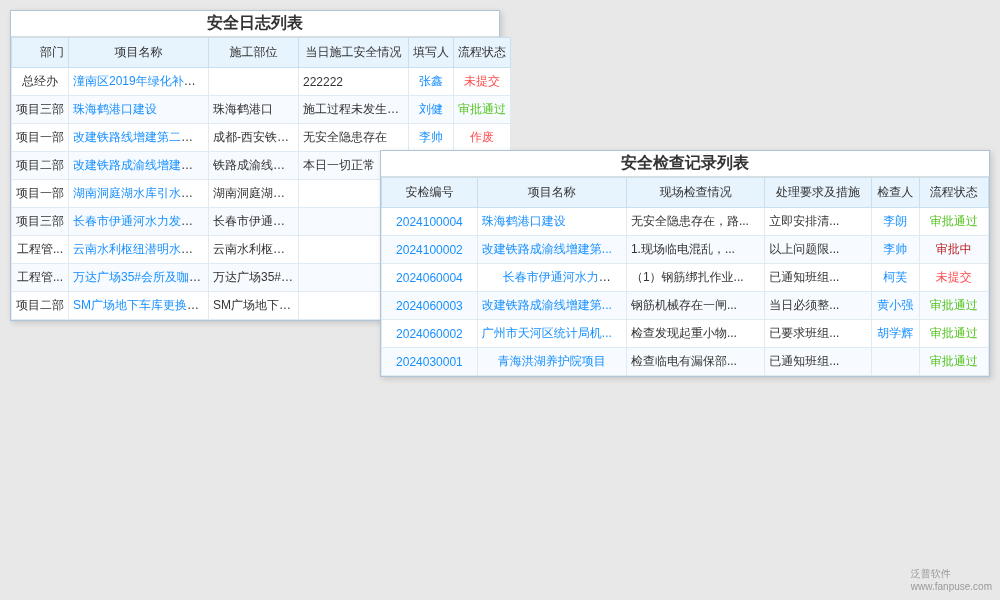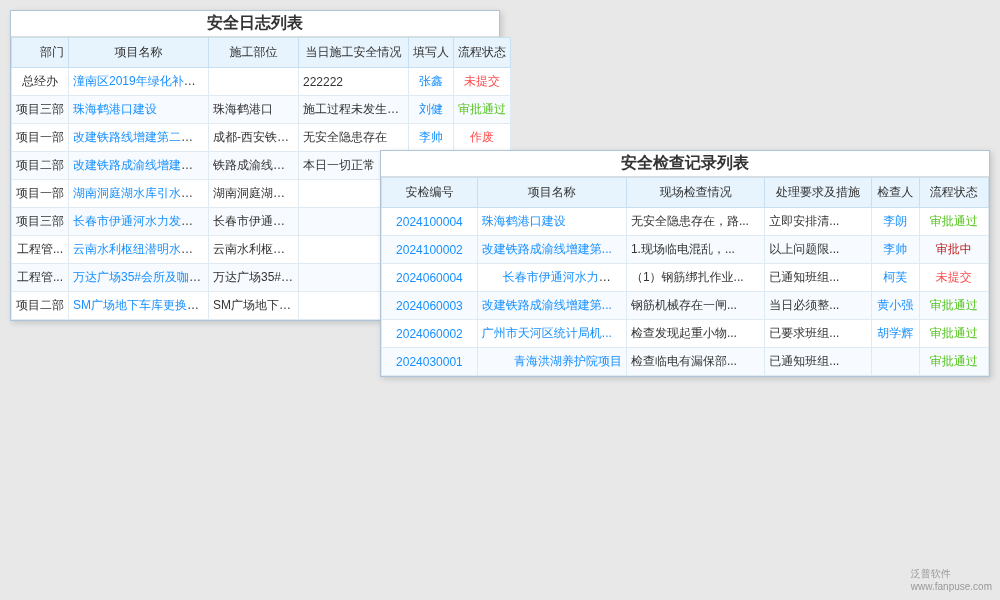--- a/index.html
+++ b/index.html
@@ -261,21 +261,21 @@
           <tr>
             <td><span class="link-blue" style="cursor: pointer;">2024060002</span></td>
             <td style="text-align: left; max-width: 140px; overflow: hidden; text-overflow: ellipsis; white-space: nowrap;"><span class="link-blue" style="cursor: pointer;">广州市天河区统计局机...</span></td>
             <td style="text-align: left; max-width: 130px; overflow: hidden; text-overflow: ellipsis; white-space: nowrap;">检查发现起重小物...</td>
             <td style="text-align: left; max-width: 100px; overflow: hidden; text-overflow: ellipsis; white-space: nowrap;">已要求班组...</td>
             <td><span class="link-blue">胡学辉</span></td>
             <td class="status-approved">审批通过</td>
           </tr>
           <tr>
             <td><span class="link-blue" style="cursor: pointer;">2024030001</span></td>
-            <td style="text-align: right; max-width: 140px; overflow: hidden; text-overflow: ellipsis; white-space: nowrap;"><span class="link-blue" style="cursor: pointer;">青海洪湖养护院项目</span></td>
+            <td style="text-align: center; max-width: 140px; overflow: hidden; text-overflow: ellipsis; white-space: nowrap;"><span class="link-blue" style="cursor: pointer;">青海洪湖养护院项目</span></td>
             <td style="text-align: left; max-width: 130px; overflow: hidden; text-overflow: ellipsis; white-space: nowrap;">检查临电有漏保部...</td>
             <td style="text-align: left; max-width: 100px; overflow: hidden; text-overflow: ellipsis; white-space: nowrap;">已通知班组...</td>
             <td></td>
             <td class="status-approved">审批通过</td>
           </tr>
         </tbody>
     </table>
   </div>
 
   <div class="watermark">

